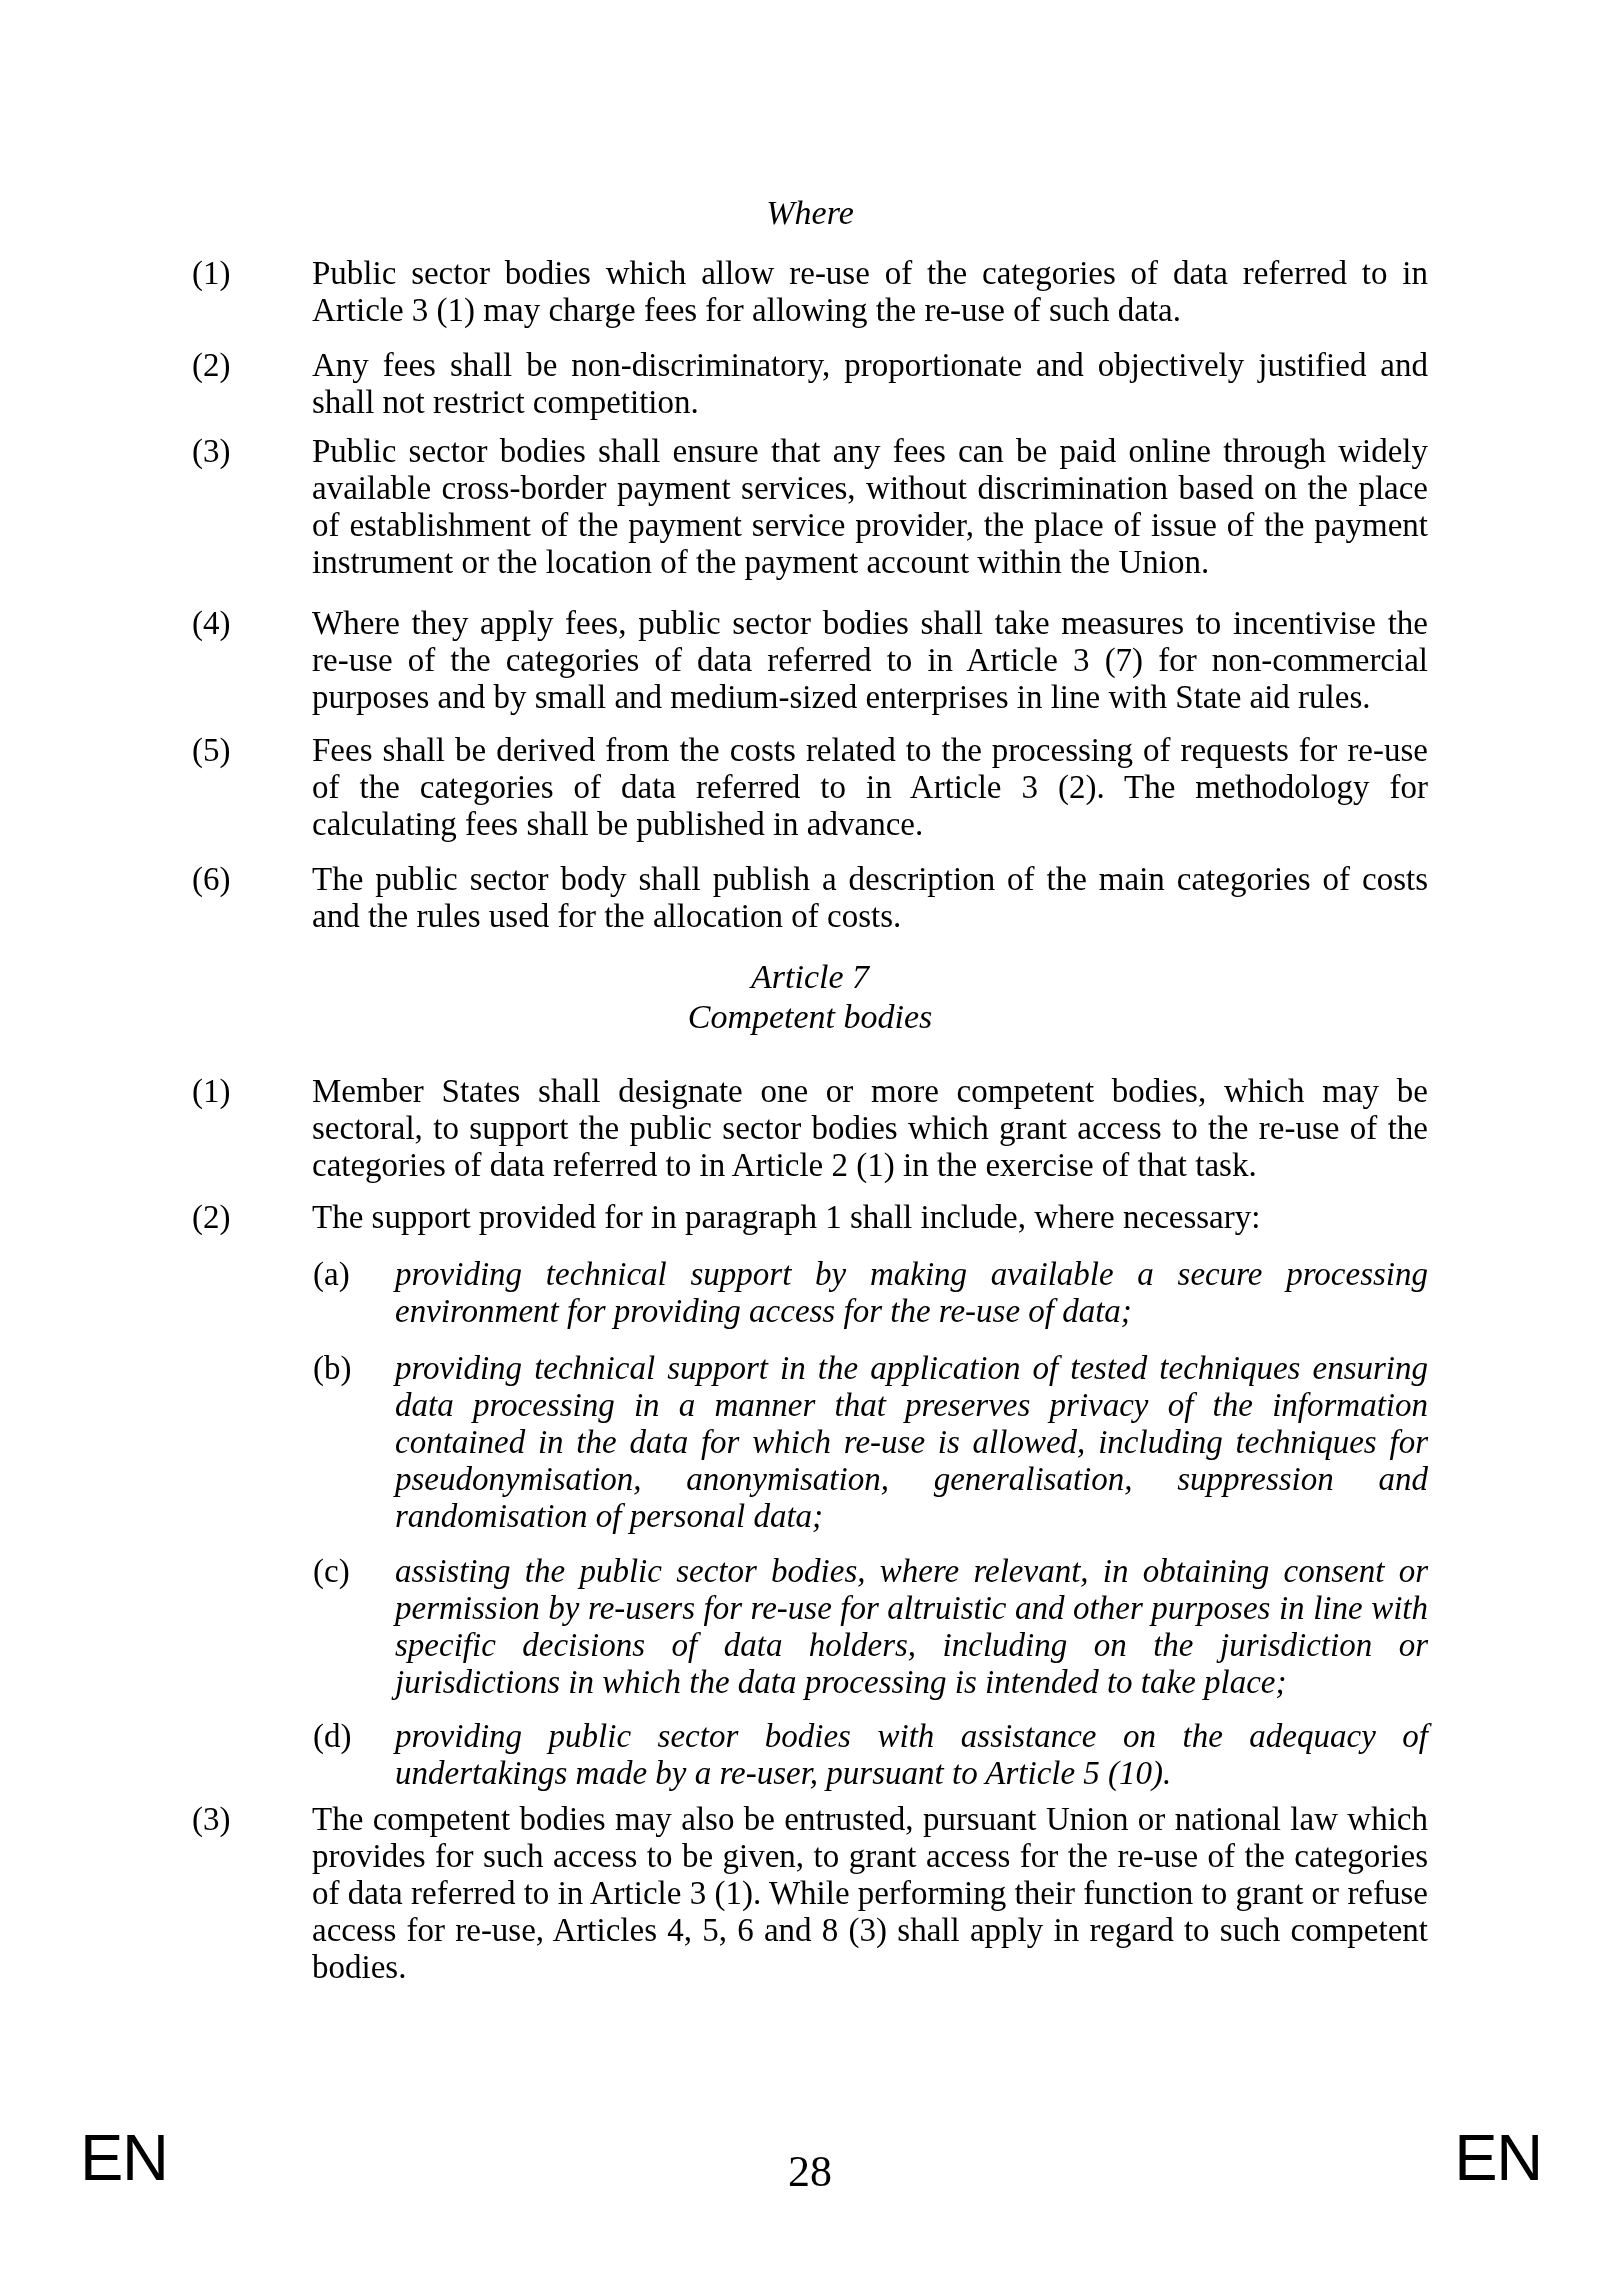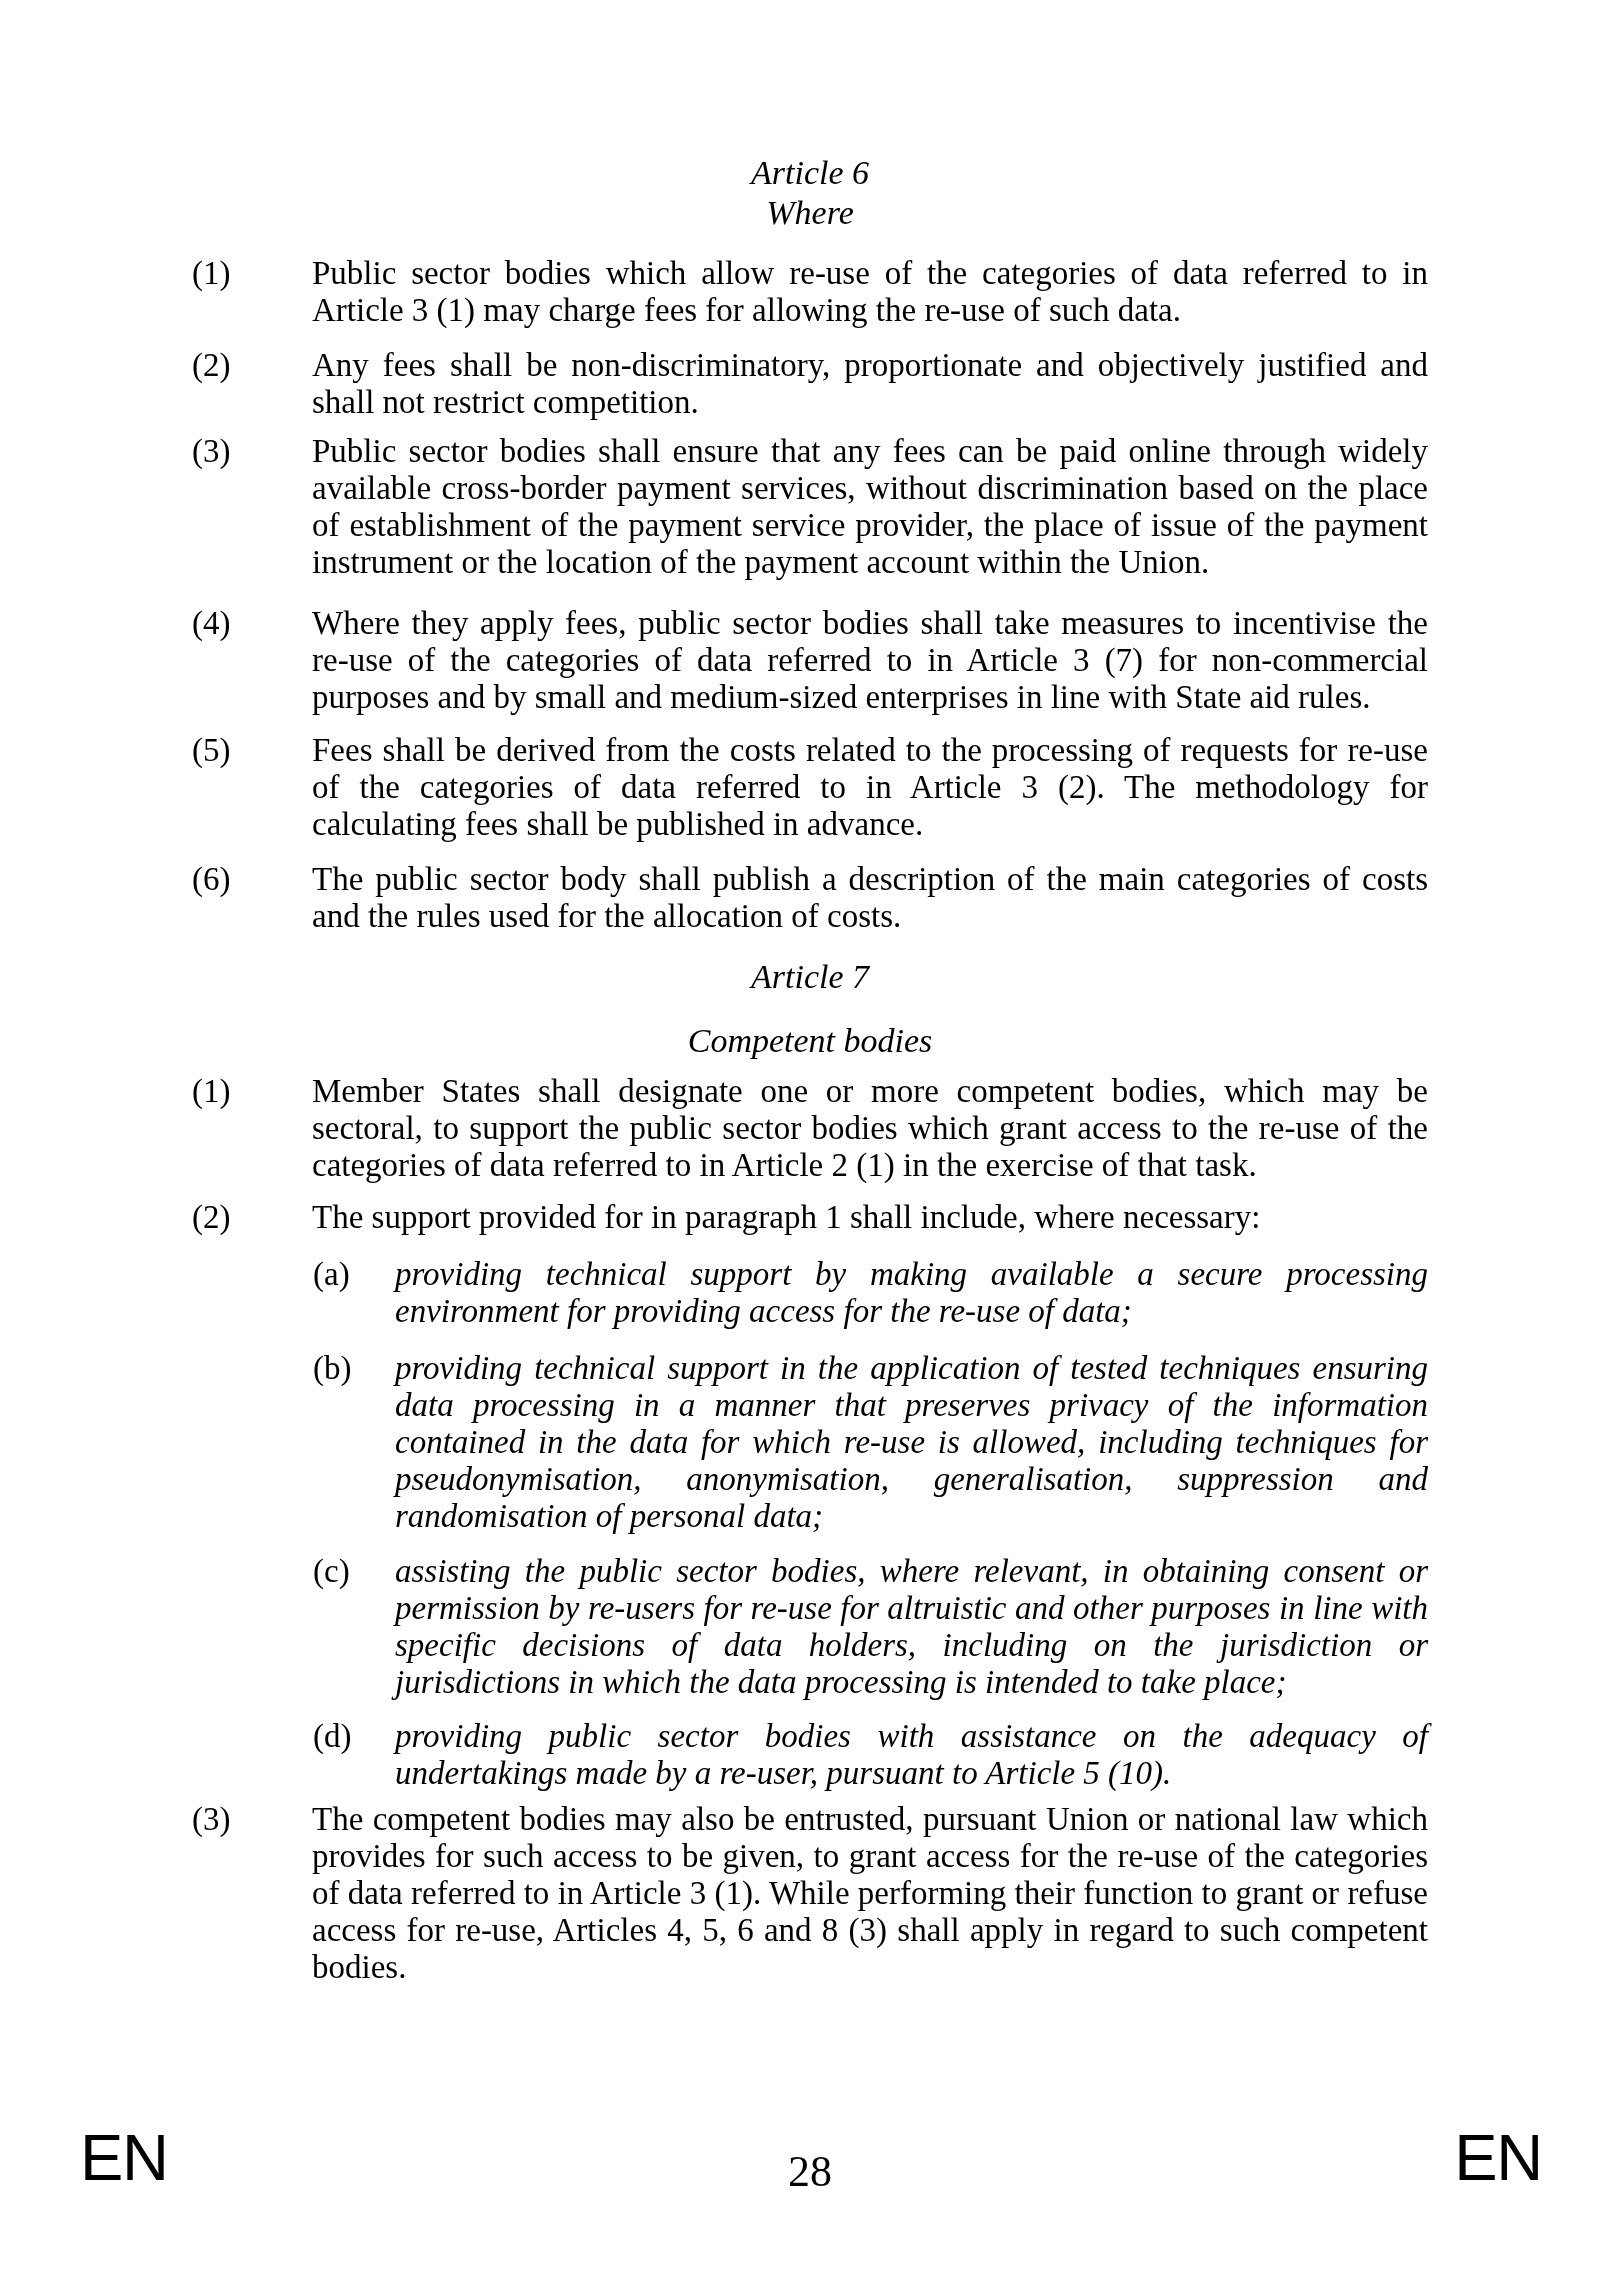--- a/index.html
+++ b/index.html
@@ -59,21 +59,20 @@
     text-align: center;
     font-size: 44px;
     line-height: 37px;
   }
 </style>
 </head>
 <body>
 
 <div class="page">
 
-  <div class="block heading-line" style="top:152px">Article 6</div>
   <div class="block heading-line" style="top:192px">Where</div>
 
   <div class="block para" style="top:255px">
     <span class="num">(1)</span>
     <span class="body">Public sector bodies which allow re-use of the categories of data referred to in Article 3 (1) may charge fees for allowing the re-use of such data.</span>
   </div>
 
   <div class="block para" style="top:347px">
     <span class="num">(2)</span>
     <span class="body">Any fees shall be non-discriminatory, proportionate and objectively justified and shall not restrict competition.</span>
@@ -93,21 +92,21 @@
     <span class="num">(5)</span>
     <span class="body">Fees shall be derived from the costs related to the processing of requests for re-use of the categories of data referred to in Article 3 (2). The methodology for calculating fees shall be published in advance.</span>
   </div>
 
   <div class="block para" style="top:861px">
     <span class="num">(6)</span>
     <span class="body">The public sector body shall publish a description of the main categories of costs and the rules used for the allocation of costs.</span>
   </div>
 
   <div class="block heading-line" style="top:956px">Article 7</div>
-  <div class="block heading-line" style="top:1020px">Competent bodies</div>
+  <div class="block heading-line" style="top:996px">Competent bodies</div>
 
   <div class="block para" style="top:1073px">
     <span class="num">(1)</span>
     <span class="body">Member States shall designate one or more competent bodies, which may be sectoral, to support the public sector bodies which grant access to the re-use of the categories of data referred to in Article 2 (1) in the exercise of that task.</span>
   </div>
 
   <div class="block para" style="top:1199px">
     <span class="num">(2)</span>
     <span class="body">The support provided for in paragraph 1 shall include, where necessary:</span>
   </div>

